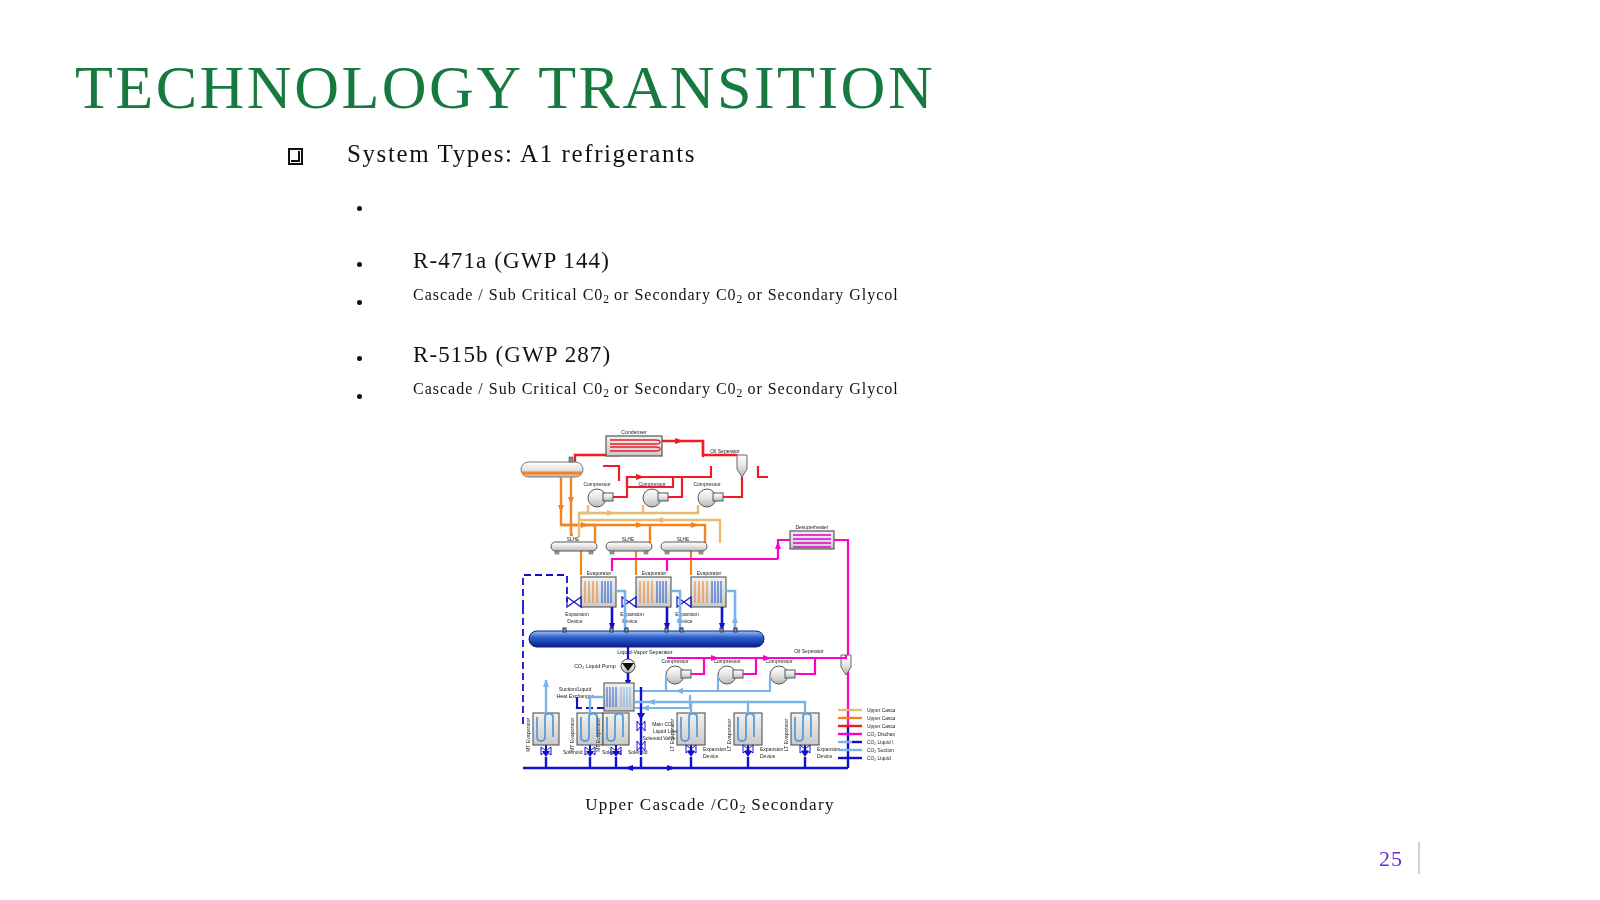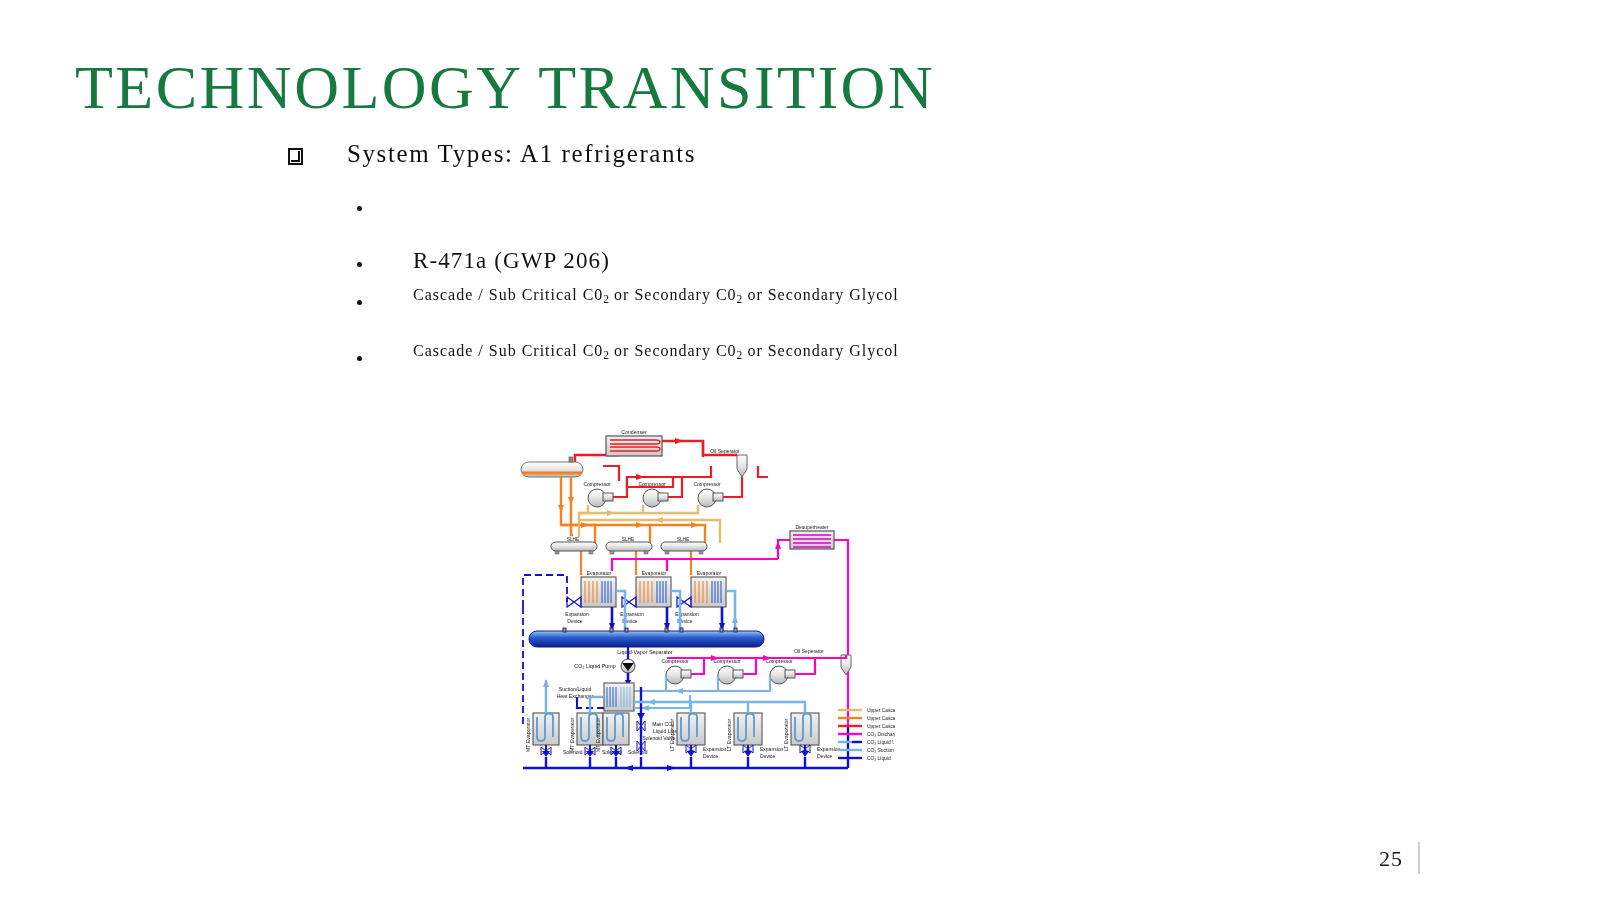--- a/index.html
+++ b/index.html
@@ -55,21 +55,21 @@
   .diagram svg{display:block;}
 
   .caption{
     position:absolute;left:0;top:795px;width:1420px;text-align:center;
     font-size:17px;letter-spacing:1.3px;color:#111;
   }
 
   
   .pagenum{
     position:absolute;right:197px;bottom:28px;
-    font-size:22px;color:#0f172a;letter-spacing:1px;
+    font-size:22px;color:#6d28d9;letter-spacing:1px;
   }
   .page-rule{
     position:absolute;right:180px;bottom:26px;
     width:2px;height:32px;background:#cfcfcf;
   }
 </style>
 </head>
 <body>
 
 <div class="slide">
@@ -88,33 +88,40 @@
     <div class="lvl2">
       <span class="dot"></span>
     </div>
 
     <div class="gap"></div>
 
     <div class="lvl2">
       <span class="dot"></span>
       <span class="txt">
         <b>R-471a</b>
-        <span>(GWP 206)</span>
+        <span>(GWP 144)</span>
       </span>
     </div>
 
     <div class="lvl2 wide">
       <span class="dot"></span>
       <span class="txt">
         <span>Cascade / Sub Critical C0</span><span class="sub">2</span><span> or Secondary C0</span><span class="sub">2</span><span> or Secondary Glycol</span>
       </span>
     </div>
 
     <div class="gap"></div>
 
+    <div class="lvl2">
+      <span class="dot"></span>
+      <span class="txt">
+        <b>R-515b</b>
+        <span>(GWP 287)</span>
+      </span>
+    </div>
 
     <div class="lvl2 wide">
       <span class="dot"></span>
       <span class="txt">
         <span>Cascade / Sub Critical C0</span><span class="sub">2</span><span> or Secondary C0</span><span class="sub">2</span><span> or Secondary Glycol</span>
       </span>
     </div>
 
   </div>
 
@@ -555,17 +562,20 @@
           <text x="352" y="327" font-family="Liberation Sans, sans-serif" font-size="4.9" fill="#222">CO₂  Suction Gas</text>
         </g>
         <g>
           <path d="M323,333 L347,333" stroke="#1010d0" stroke-width="2.4"></path>
           <text x="352" y="335" font-family="Liberation Sans, sans-serif" font-size="4.9" fill="#222">CO₂  Liquid</text>
         </g>
       </g>
     </svg>
   </div>
 
+  <div class="caption">
+    <span>Upper Cascade /C0</span><span class="sub">2</span><span> Secondary</span>
+  </div>
 
   <div class="pagenum">25</div>
   <div class="page-rule"></div>
 
 </div>
 
 </body></html>

